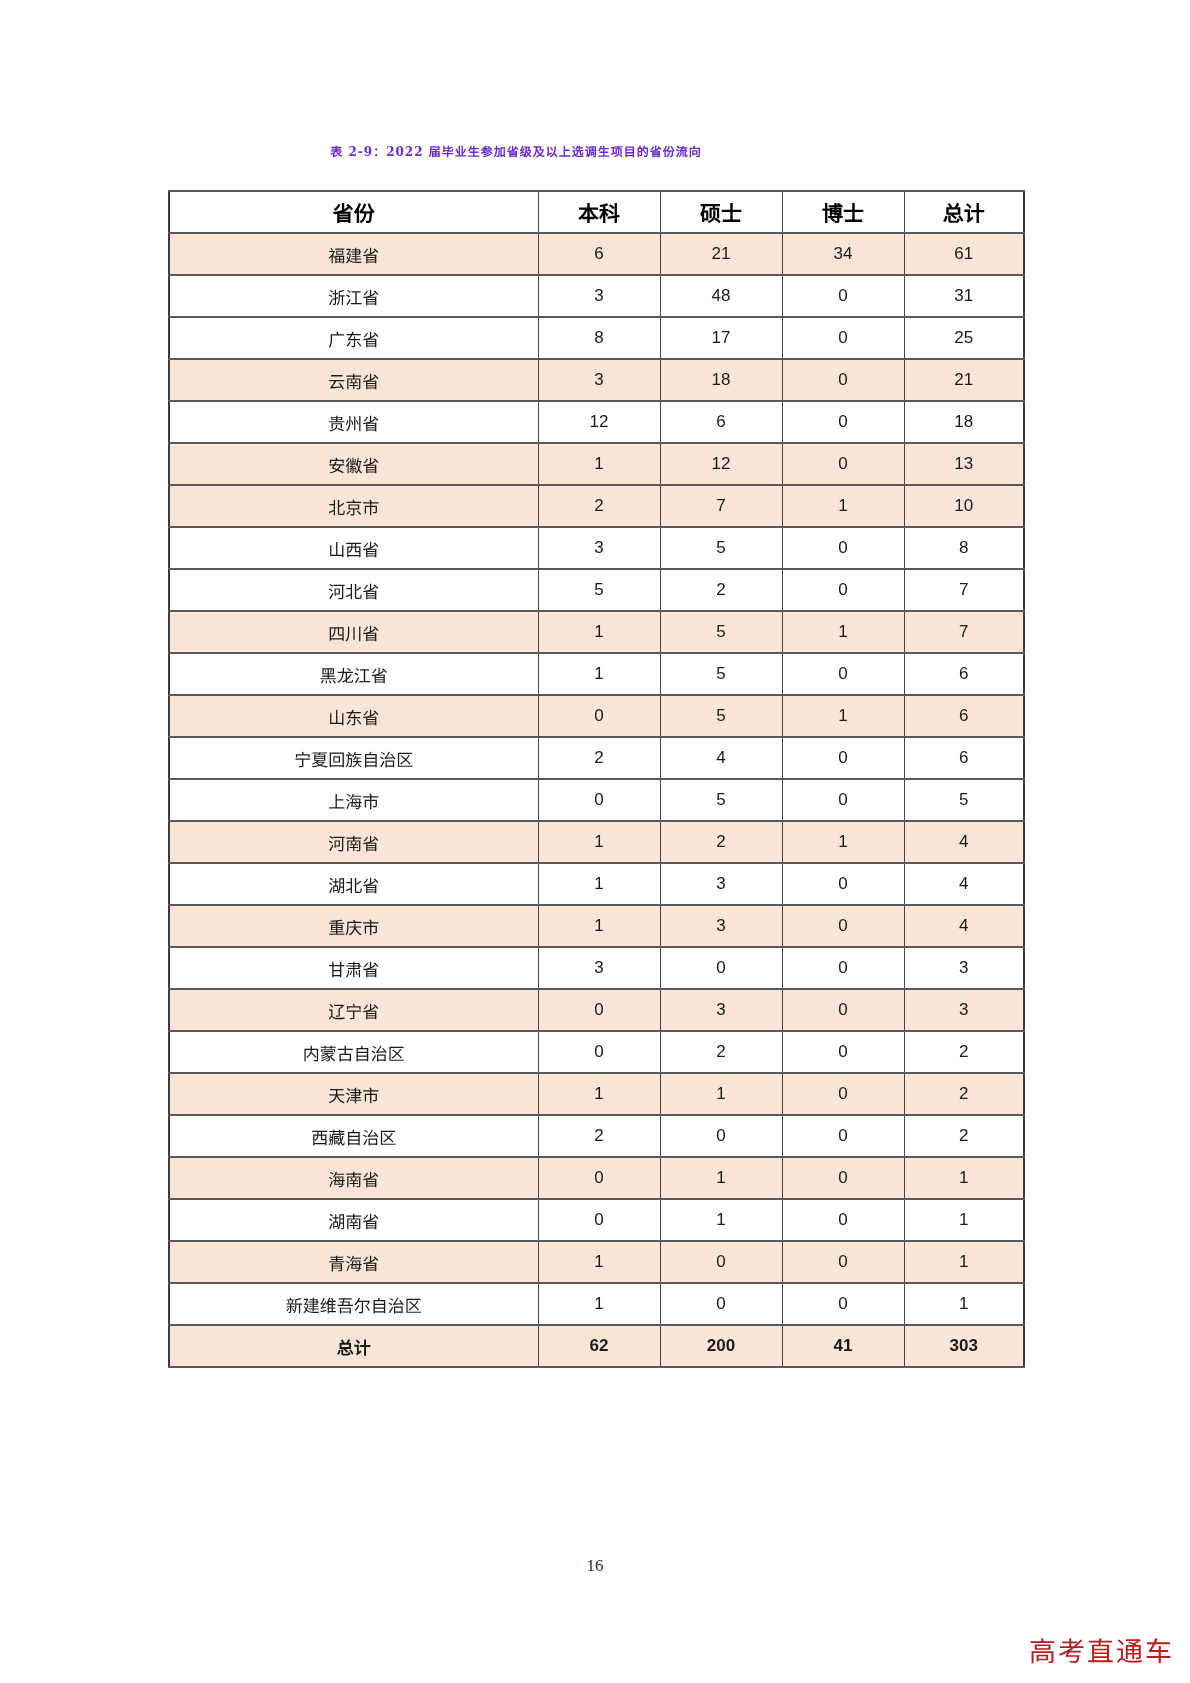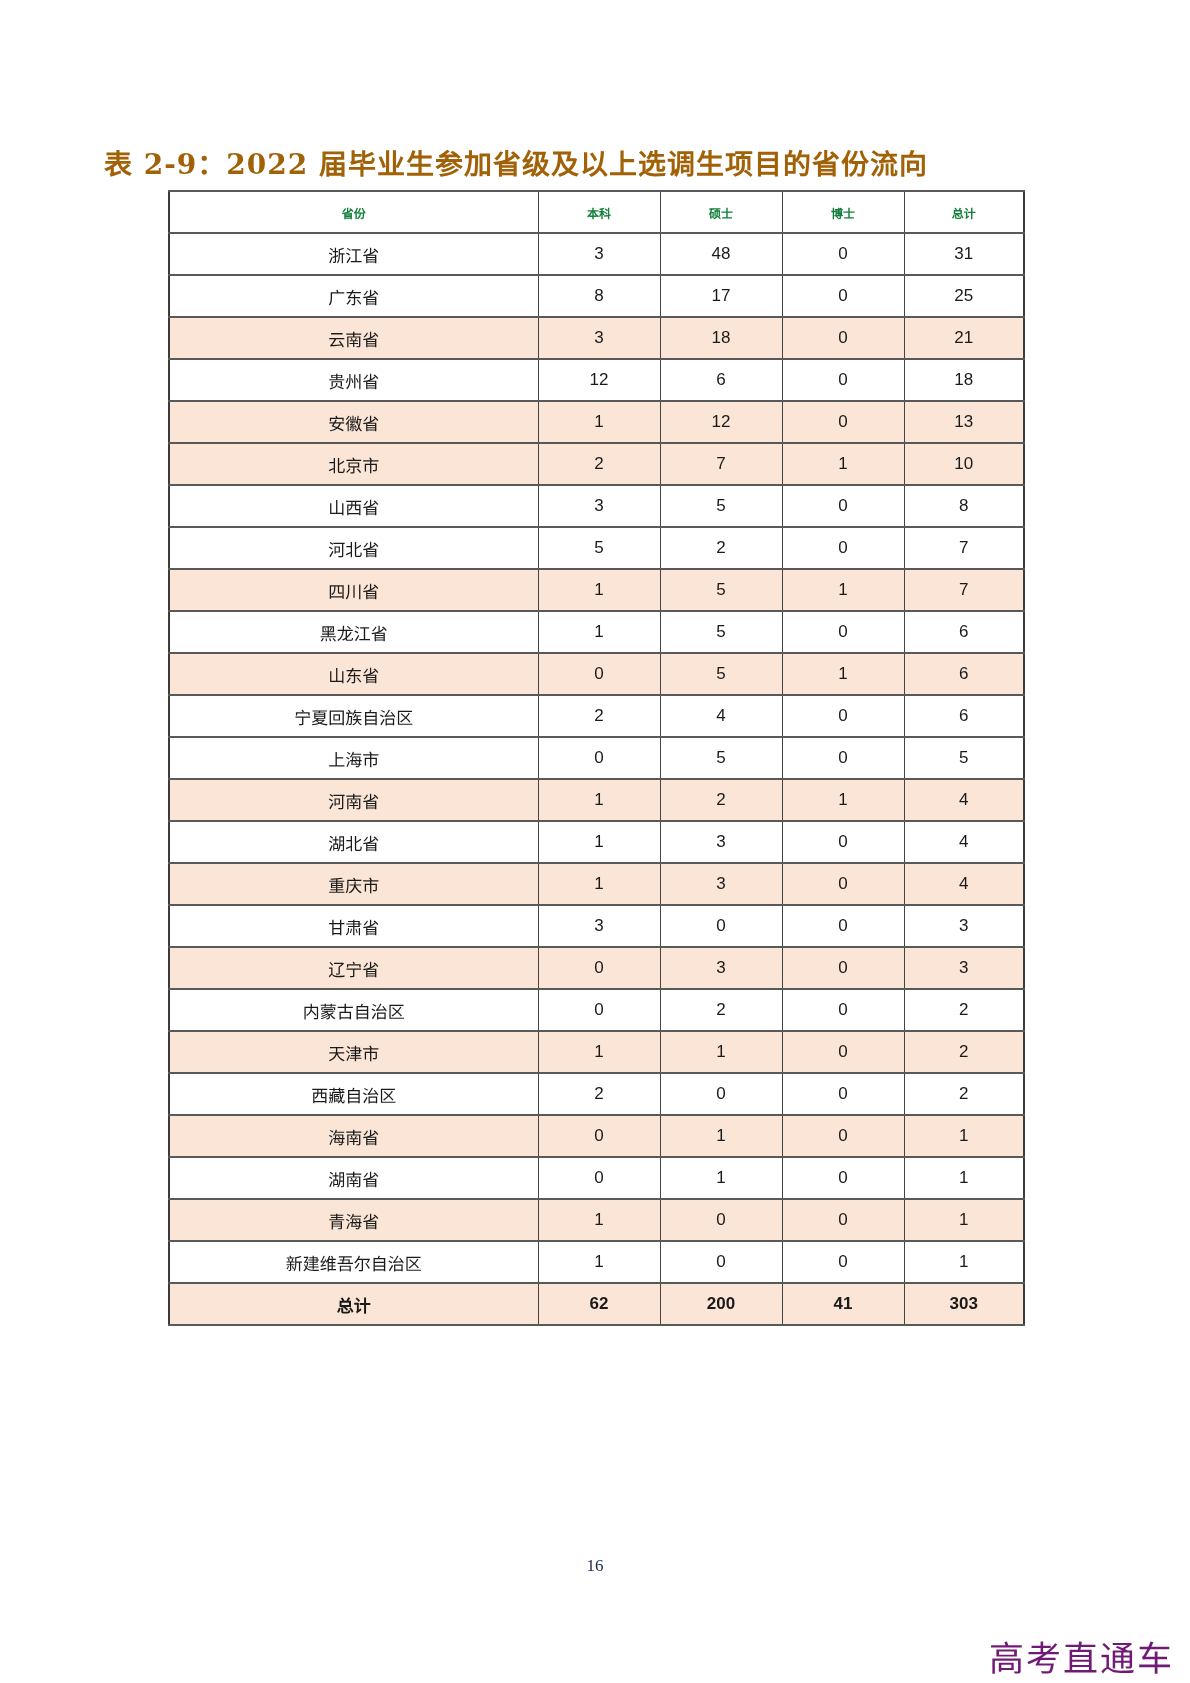--- a/index.html
+++ b/index.html
@@ -14,23 +14,23 @@
     font-family: "Liberation Sans", sans-serif;
     overflow: hidden;
   }
   .table-title {
     position: absolute;
     top: 142px;
     left: 0;
     width: 1032px;
     text-align: center;
     font-family: "DejaVu Serif", "Liberation Serif", serif;
-    font-size: 28px;
+    font-size: 12px;
     font-weight: 600;
-    color: #a16207;
+    color: #6d28d9;
     letter-spacing: 1px;
   }
   table.flow-table {
     position: absolute;
     left: 168px;
     top: 190px;
     width: 855px;
     border-collapse: collapse;
     table-layout: fixed;
     border: 2px solid #3b3b3b;
@@ -46,22 +46,22 @@
     border-left: 1px solid #444444;
     border-right: 1px solid #444444;
     border-top: 2px solid #595959;
     border-bottom: 2px solid #595959;
     background: #ffffff;
     overflow: hidden;
     white-space: nowrap;
   }
   table.flow-table thead th {
     font-weight: bold;
-    font-size: 12px;
-    color: #15803d;
+    font-size: 21px;
+    color: #000000;
     margin-top: 24px;
   }
   table.flow-table tr.peach td {
     background: #fbe5d6;
   }
   table.flow-table tr.total-row td {
     font-weight: bold;
   }
   .page-number {
     position: absolute;
@@ -70,22 +70,22 @@
     width: 1190px;
     text-align: center;
     font-family: "Liberation Serif", serif;
     font-size: 17px;
     color: #20304d;
   }
   .watermark {
     position: absolute;
     top: 1630px;
     right: 16px;
-    font-size: 35px;
-    color: #701a75;
+    font-size: 27px;
+    color: #b91c1c;
     letter-spacing: 2px;
     font-family: "Liberation Sans", sans-serif;
   }
 </style>
 </head>
 <body>
 
 <div class="table-title">表 2-9：2022 届毕业生参加省级及以上选调生项目的省份流向</div>
 
 <table class="flow-table">
@@ -99,20 +99,27 @@
   <thead>
     <tr>
       <th>省份</th>
       <th>本科</th>
       <th>硕士</th>
       <th>博士</th>
       <th>总计</th>
     </tr>
   </thead>
   <tbody id="table-body">
+      <tr class="peach">
+        <td>福建省</td>
+        <td>6</td>
+        <td>21</td>
+        <td>34</td>
+        <td>61</td>
+      </tr>
       <tr class="">
         <td>浙江省</td>
         <td>3</td>
         <td>48</td>
         <td>0</td>
         <td>31</td>
       </tr>
       <tr class="">
         <td>广东省</td>
         <td>8</td>

